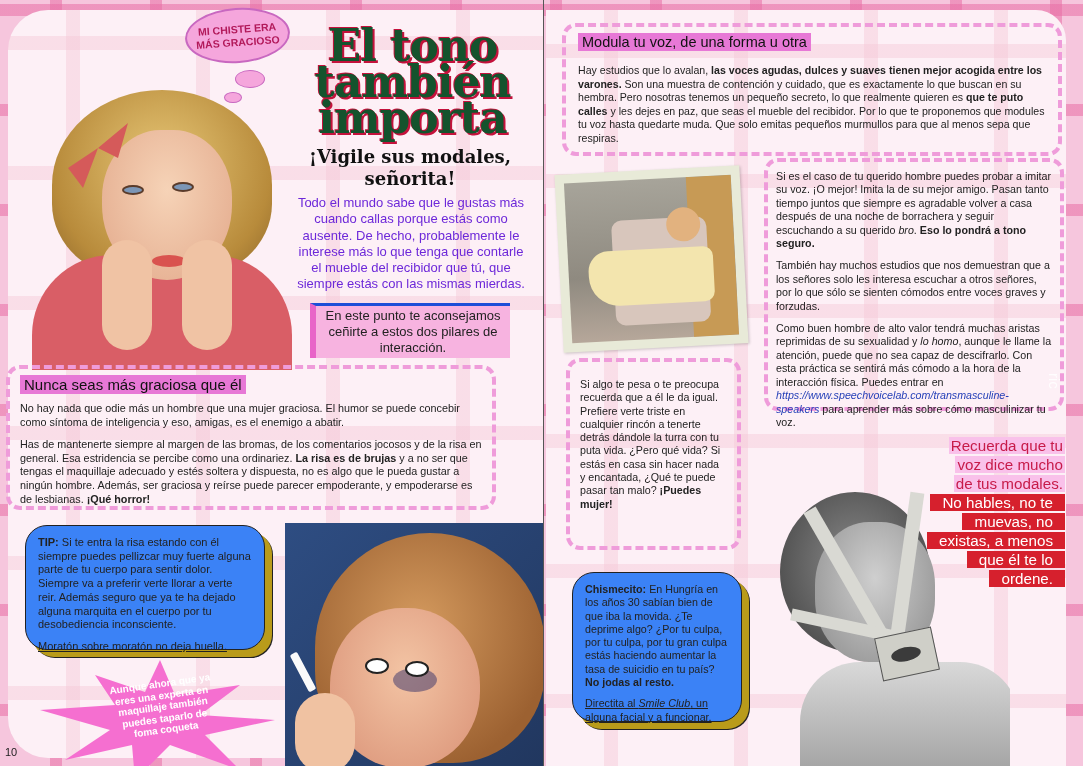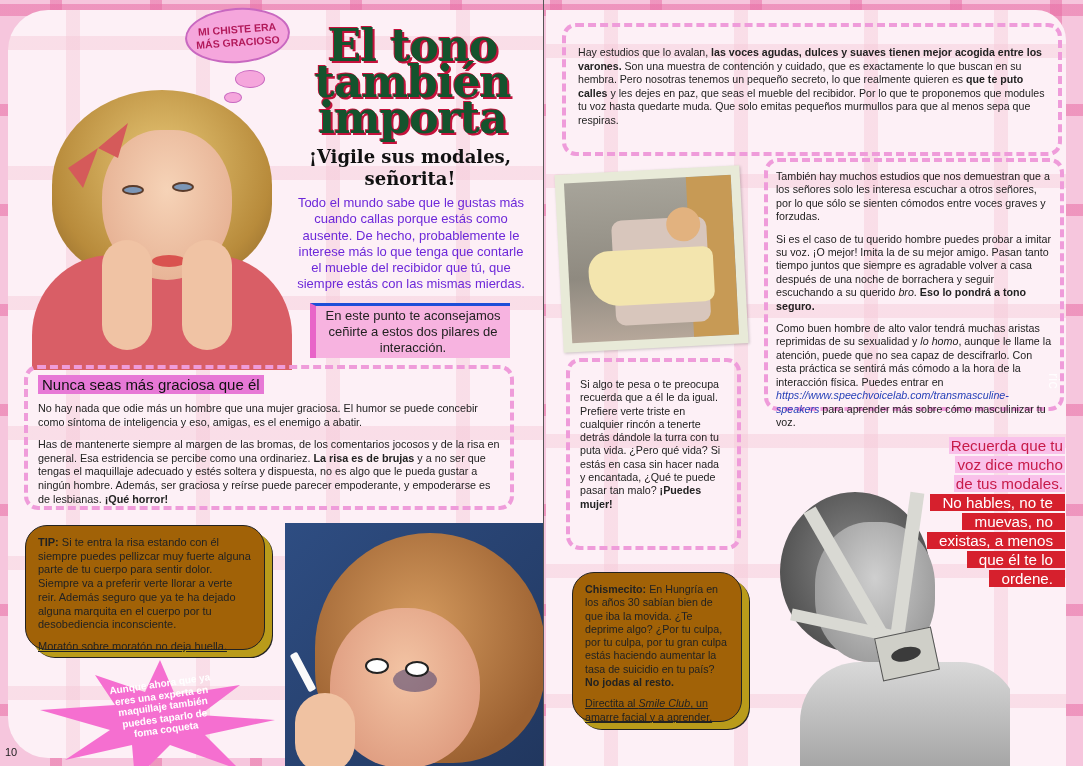--- a/index.html
+++ b/index.html
@@ -38,27 +38,27 @@
   .thought{position:absolute;left:185px;top:8px;width:105px;height:55px;border-radius:50%;background:#f5a6dc;border:2px solid #c868c0;display:flex;align-items:center;justify-content:center;text-align:center;font-weight:bold;font-size:10.5px;color:#b2195a;line-height:1.15;transform:rotate(-4deg);}
   .thought-dot1{position:absolute;left:235px;top:70px;width:30px;height:18px;border-radius:50%;background:#f5a6dc;border:1.5px solid #c868c0;}
   .thought-dot2{position:absolute;left:224px;top:92px;width:18px;height:11px;border-radius:50%;background:#f5a6dc;border:1.5px solid #c868c0;}
 
   .title{position:absolute;left:300px;top:28px;width:225px;text-align:center;font-family:"DejaVu Serif",serif;font-weight:bold;font-size:44px;line-height:36px;color:#14532d;text-shadow:2px 2px 0 #c4123c,-1px -1px 0 #c4123c;letter-spacing:-1px;}
   .subtitle{position:absolute;left:290px;top:146px;width:240px;text-align:center;font-family:"DejaVu Serif",serif;font-weight:bold;font-size:18px;line-height:22px;color:#111;}
   .intro{position:absolute;left:297px;top:195px;width:228px;text-align:center;font-size:13px;line-height:16.3px;color:#6d28d9;}
   .advice{position:absolute;left:310px;top:303px;width:200px;padding:2px 6px;text-align:center;font-size:13px;line-height:16px;background:#f7b3e0;border-left:6px solid #e864c8;border-top:3px solid #1d4ed8;}
 
   .dashbox{position:absolute;border:4px dashed #ef9cda;border-radius:14px;}
-  .box-nunca{left:24px;top:365px;width:490px;height:145px;padding:6px 10px;}
+  .box-nunca{left:6px;top:365px;width:490px;height:145px;padding:6px 10px;}
   .hl{display:inline-block;background:#e778d6;padding:0 4px;color:#111;}
   .box-nunca .hl{font-size:15px;line-height:19px;}
   .box-text{font-size:10.8px;line-height:13.6px;margin-top:8px;color:#222;}
   .box-text p{margin-bottom:9px;}
 
-  .yellow{position:absolute;background:#a16207;border:1.5px solid #222;border-radius:22px;box-shadow:7px 7px 0 #b99b1a, 8px 8px 0 #222;padding:10px 12px;font-size:11px;line-height:13.7px;color:#222;}
+  .yellow{position:absolute;background:#3b82f6;border:1.5px solid #222;border-radius:22px;box-shadow:7px 7px 0 #b99b1a, 8px 8px 0 #222;padding:10px 12px;font-size:11px;line-height:13.7px;color:#222;}
   .tip{left:25px;top:525px;width:240px;height:125px;}
   .tip .u{display:block;margin-top:8px;text-decoration:underline;}
 
   .star{position:absolute;left:40px;top:660px;width:240px;height:120px;}
   .star svg{position:absolute;left:0;top:0;width:100%;height:100%;}
   .star-text{position:absolute;left:68px;top:18px;width:110px;text-align:center;font-size:10px;font-weight:bold;line-height:11.5px;color:#fff;transform:rotate(-8deg);}
   .pagenum{position:absolute;left:5px;top:746px;font-size:11px;color:#222;}
 
   .ph-smoker{left:285px;top:523px;width:258px;height:243px;background:linear-gradient(135deg,#2e4d82,#21375f);}
   .ph-smoker .hair{position:absolute;left:30px;top:10px;width:230px;height:230px;border-radius:50% 50% 40% 40%;background:radial-gradient(ellipse at 45% 40%,#d49a5e,#9c6131 75%);}
@@ -160,49 +160,50 @@
   <div class="hair"></div>
   <div class="face"></div>
   <div class="bruise"></div>
   <div class="eye" style="left:80px;"></div>
   <div class="eye" style="left:120px;top:138px;"></div>
   <div class="cig"></div>
   <div class="hand"></div>
 </div>
 
 <div class="dashbox box-modula">
+  <span class="hl">Modula tu voz, de una forma u otra</span>
   <div class="box-text">
     <span>Hay estudios que lo avalan, </span><b>las voces agudas, dulces y suaves tienen mejor acogida entre los varones.</b><span> Son una muestra de contención y cuidado, que es exactamente lo que buscan en su hembra. Pero nosotras tenemos un pequeño secreto, lo que realmente quieren es </span><b>que te puto calles</b><span> y les dejes en paz, que seas el mueble del recibidor. Por lo que te proponemos que modules tu voz hasta quedarte muda. Que solo emitas pequeños murmullos para que al menos sepa que respiras.</span>
   </div>
 </div>
 
 <div class="ph-chair">
   <div class="inner">
     <div class="door"></div>
     <div class="chair"></div>
     <div class="dress"></div>
     <div class="head"></div>
   </div>
 </div>
 
 <div class="dashbox box-tambien">
   <div class="box-text">
+    <p><span>Si es el caso de tu querido hombre puedes probar a imitar su voz. ¡O mejor! Imita la de su mejor amigo. Pasan tanto tiempo juntos que siempre es agradable volver a casa después de una noche de borrachera y seguir escuchando a su querido </span><i>bro</i><span>. </span><b>Eso lo pondrá a tono seguro.</b></p>
     <p>También hay muchos estudios que nos demuestran que a los señores solo les interesa escuchar a otros señores, por lo que sólo se sienten cómodos entre voces graves y forzudas.</p>
-    <p><span>Si es el caso de tu querido hombre puedes probar a imitar su voz. ¡O mejor! Imita la de su mejor amigo. Pasan tanto tiempo juntos que siempre es agradable volver a casa después de una noche de borrachera y seguir escuchando a su querido </span><i>bro</i><span>. </span><b>Eso lo pondrá a tono seguro.</b></p>
     <p><span>Como buen hombre de alto valor tendrá muchas aristas reprimidas de su sexualidad y </span><i>lo homo</i><span>, aunque le llame la atención, puede que no sea capaz de descifrarlo. Con esta práctica se sentirá más cómodo a la hora de la interacción física. Puedes entrar en </span><a>https://www.speechvoicelab.com/transmasculine-speakers</a><span> para aprender más sobre cómo masculinizar tu voz.</span></p>
   </div>
 </div>
 
 <div class="dashbox box-tener">
   <div class="box-text"><span>Si algo te pesa o te preocupa recuerda que a él le da igual. Prefiere verte triste en cualquier rincón a tenerte detrás dándole la turra con tu puta vida. ¿Pero qué vida? Si estás en casa sin hacer nada y encantada, ¿Qué te puede pasar tan malo? </span><b>¡Puedes mujer!</b></div>
 </div>
 
 <div class="yellow chisme">
   <b>Chismecito:</b><span> En Hungría en los años 30 sabían bien de que iba la movida. ¿Te deprime algo? ¿Por tu culpa, por tu culpa, por tu gran culpa estás haciendo aumentar la tasa de suicidio en tu país? </span><b>No jodas al resto.</b>
-  <span class="u"><span>Directita al </span><i>Smile Club</i><span>, un amarre facial y a aprender.</span></span>
+  <span class="u"><span>Directita al </span><i>Smile Club</i><span>, un alguna facial y a funcionar.</span></span>
 </div>
 
 <div class="ph-mask">
   <div class="hair"></div>
   <div class="gown"></div>
   <div class="face"></div>
   <div class="strap" style="left:80px;top:38px;width:14px;height:150px;transform:rotate(-30deg);"></div>
   <div class="strap" style="left:140px;top:30px;width:14px;height:150px;transform:rotate(8deg);"></div>
   <div class="strap" style="left:30px;top:160px;width:130px;height:12px;transform:rotate(12deg);"></div>
   <div class="mouthcard">

